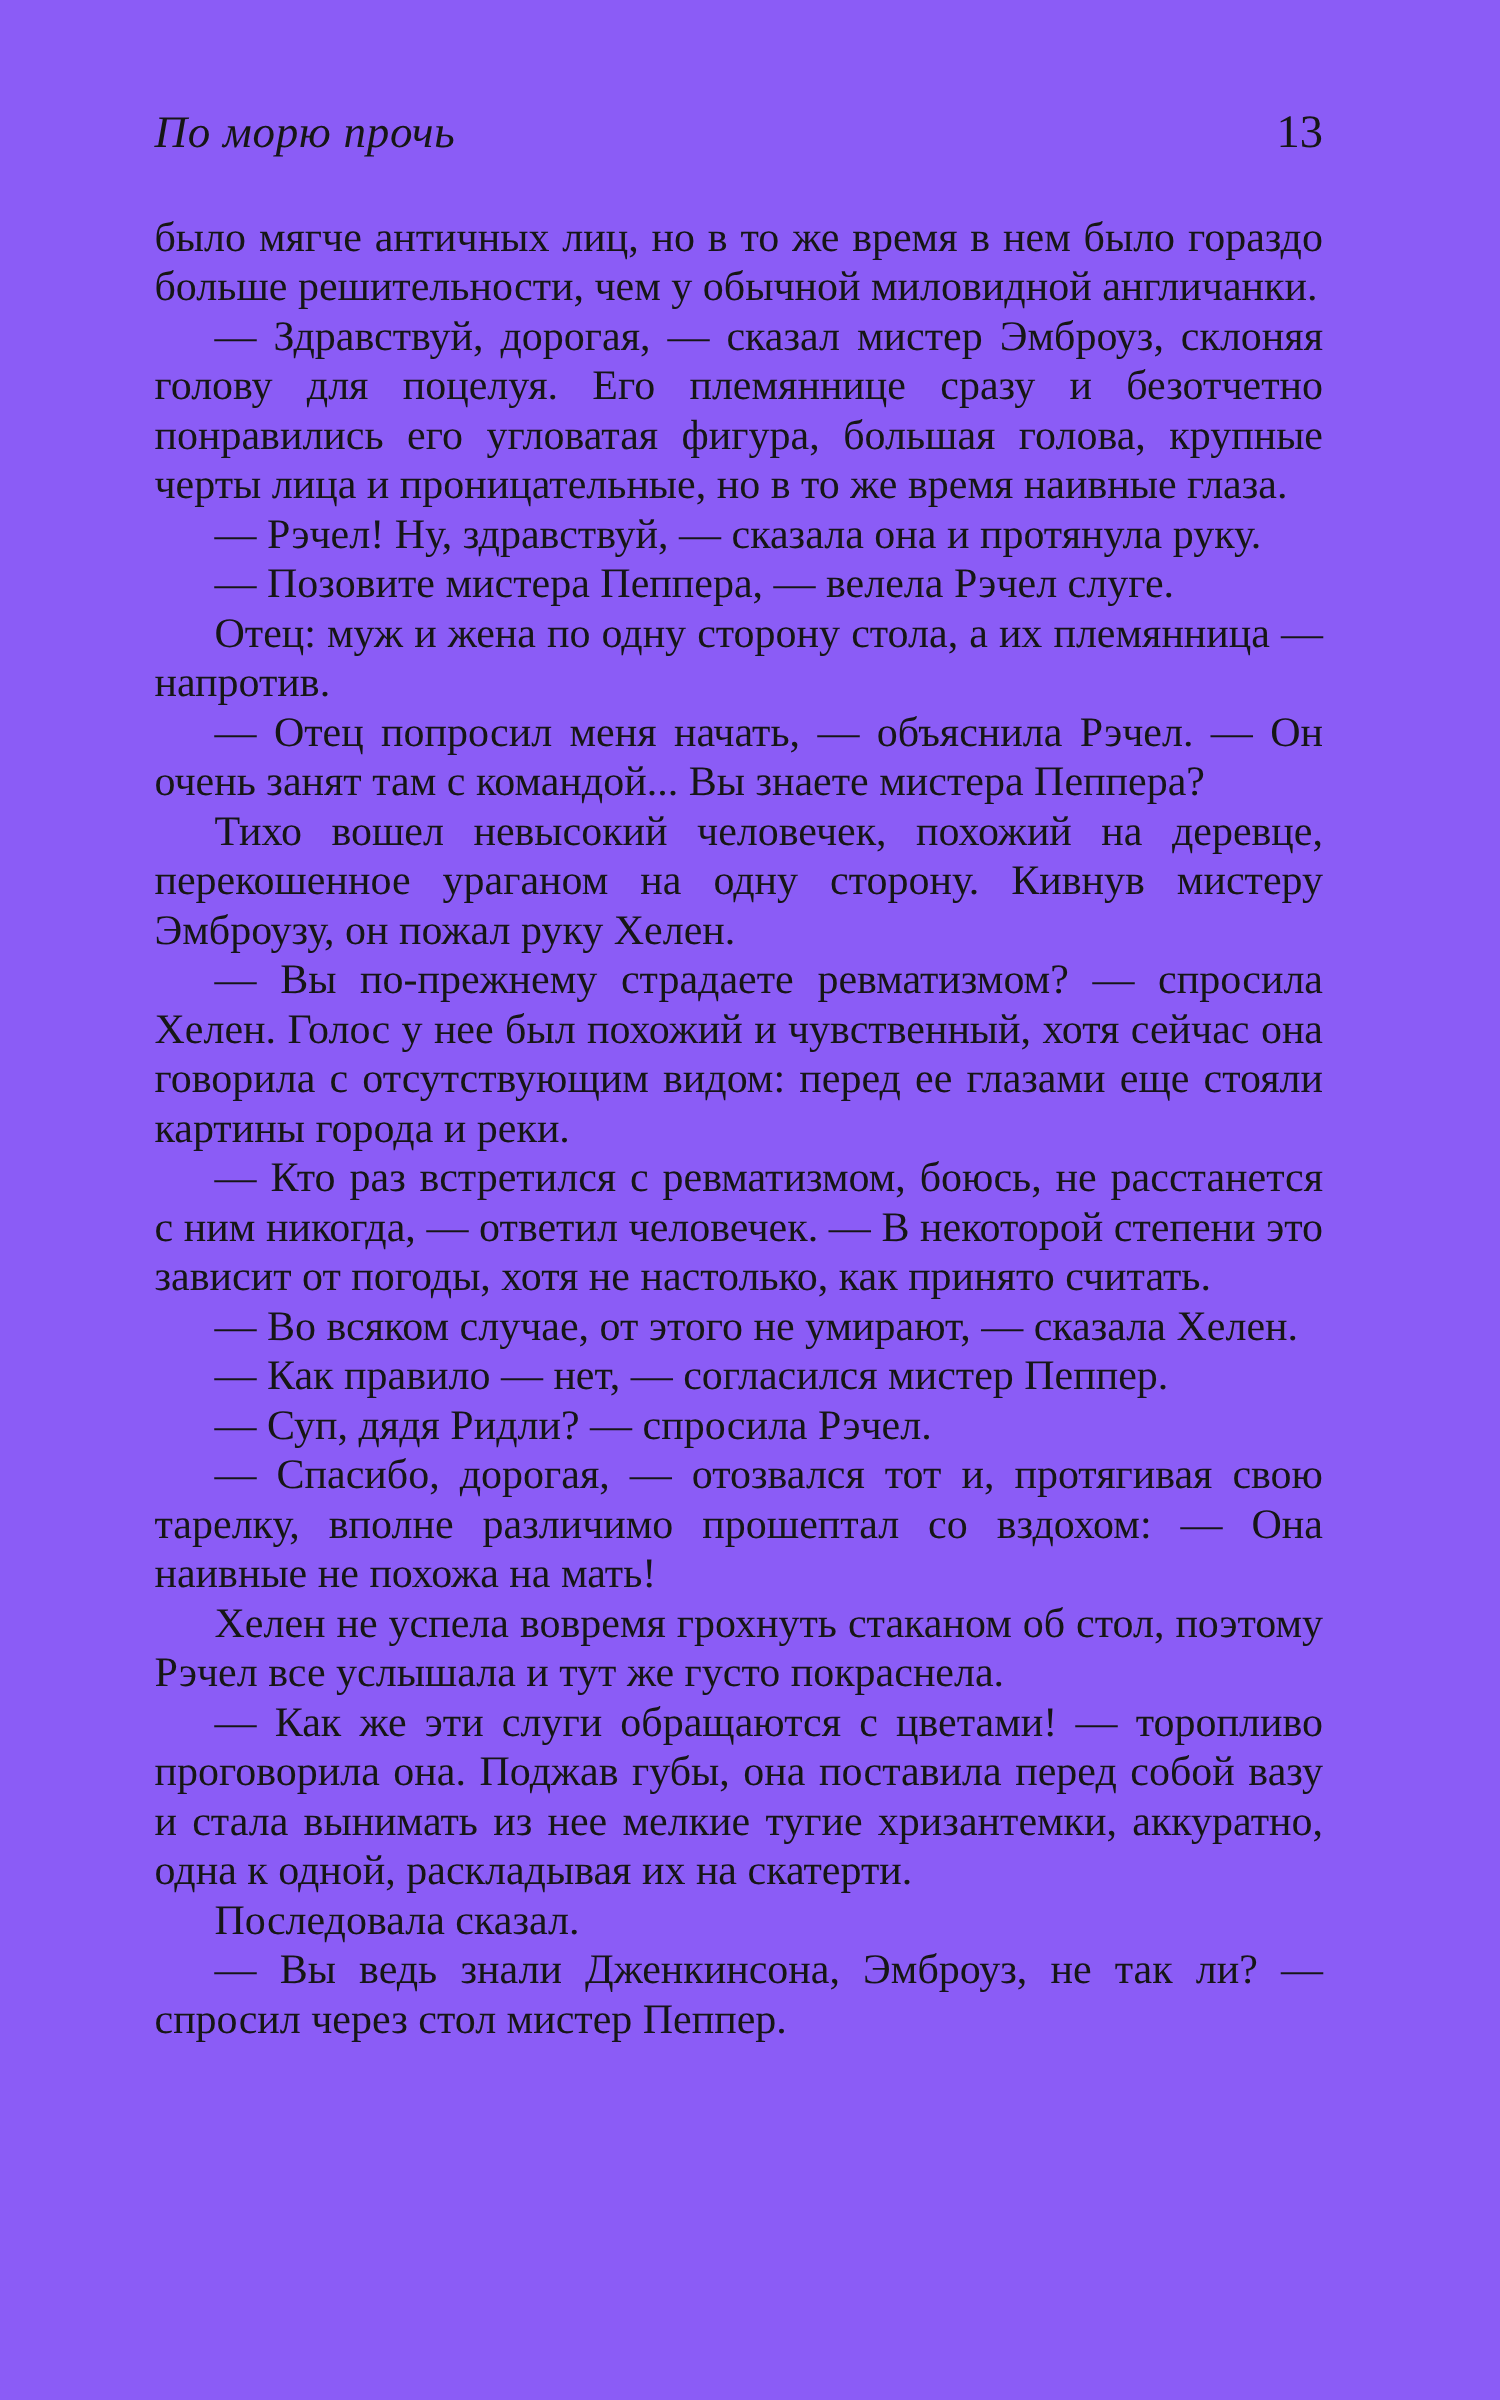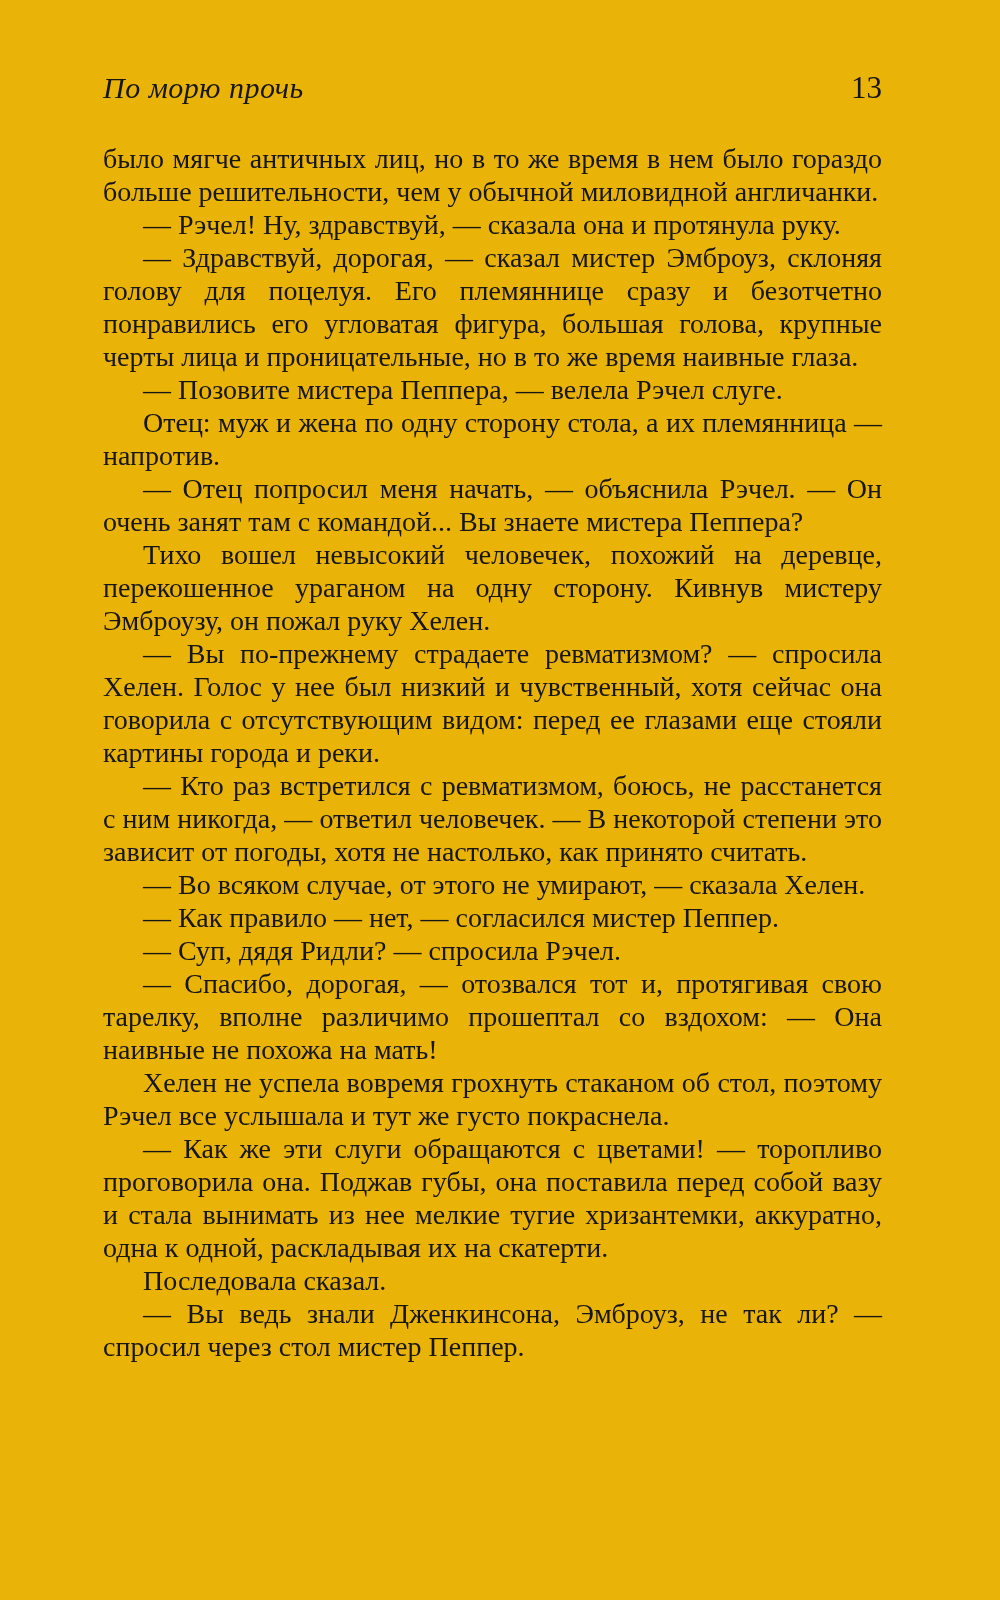--- a/index.html
+++ b/index.html
@@ -4,21 +4,21 @@
 <style>
   html, body {
     margin: 0;
     padding: 0;
     background: #ffffff;
   }
   .book-page {
     position: relative;
     width: 1000px;
     height: 1600px;
-    background: #eab308;
+    background: #8b5cf6;
     overflow: hidden;
     font-family: "Liberation Serif", "DejaVu Serif", serif;
     color: #161616;
   }
   .content {
     position: absolute;
     left: 103px;
     top: 70px;
     width: 779px;
   }
@@ -60,27 +60,27 @@
 <div class="book-page">
   <div class="content">
 
     <div class="page-header">
       <span class="running-title">По морю прочь</span>
       <span class="page-number">13</span>
     </div>
 
     <div class="body-text">
       <p class="para continuation">было мягче античных лиц, но в то же время в нем было гораздо больше решительности, чем у обычной миловидной англичанки.</p>
+      <p class="para">— Здравствуй, дорогая, — сказал мистер Эмброуз, склоняя голову для поцелуя. Его племяннице сразу и безотчетно понравились его угловатая фигура, большая голова, крупные черты лица и проницательные, но в то же время наивные глаза.</p>
       <p class="para">— Рэчел! Ну, здравствуй, — сказала она и протянула руку.</p>
-      <p class="para">— Здравствуй, дорогая, — сказал мистер Эмброуз, склоняя голову для поцелуя. Его племяннице сразу и безотчетно понравились его угловатая фигура, большая голова, крупные черты лица и проницательные, но в то же время наивные глаза.</p>
       <p class="para">— Позовите мистера Пеппера, — велела Рэчел слуге.</p>
       <p class="para">Отец: муж и жена по одну сторону стола, а их племянница — напротив.</p>
       <p class="para">— Отец попросил меня начать, — объяснила Рэчел. — Он очень занят там с командой... Вы знаете мистера Пеппера?</p>
       <p class="para">Тихо вошел невысокий человечек, похожий на деревце, перекошенное ураганом на одну сторону. Кивнув мистеру Эмброузу, он пожал руку Хелен.</p>
-      <p class="para">— Вы по-прежнему страдаете ревматизмом? — спросила Хелен. Голос у нее был низкий и чувственный, хотя сейчас она говорила с отсутствующим видом: перед ее глазами еще стояли картины города и реки.</p>
+      <p class="para">— Вы по-прежнему страдаете ревматизмом? — спросила Хелен. Голос у нее был похожий и чувственный, хотя сейчас она говорила с отсутствующим видом: перед ее глазами еще стояли картины города и реки.</p>
       <p class="para">— Кто раз встретился с ревматизмом, боюсь, не расстанется с ним никогда, — ответил человечек. — В некоторой степени это зависит от погоды, хотя не настолько, как принято считать.</p>
       <p class="para">— Во всяком случае, от этого не умирают, — сказала Хелен.</p>
       <p class="para">— Как правило — нет, — согласился мистер Пеппер.</p>
       <p class="para">— Суп, дядя Ридли? — спросила Рэчел.</p>
       <p class="para">— Спасибо, дорогая, — отозвался тот и, протягивая свою тарелку, вполне различимо прошептал со вздохом: — Она наивные не похожа на мать!</p>
       <p class="para">Хелен не успела вовремя грохнуть стаканом об стол, поэтому Рэчел все услышала и тут же густо покраснела.</p>
       <p class="para">— Как же эти слуги обращаются с цветами! — торопливо проговорила она. Поджав губы, она поставила перед собой вазу и стала вынимать из нее мелкие тугие хризантемки, аккуратно, одна к одной, раскладывая их на скатерти.</p>
       <p class="para">Последовала сказал.</p>
       <p class="para">— Вы ведь знали Дженкинсона, Эмброуз, не так ли? — спросил через стол мистер Пеппер.</p>
     </div>

